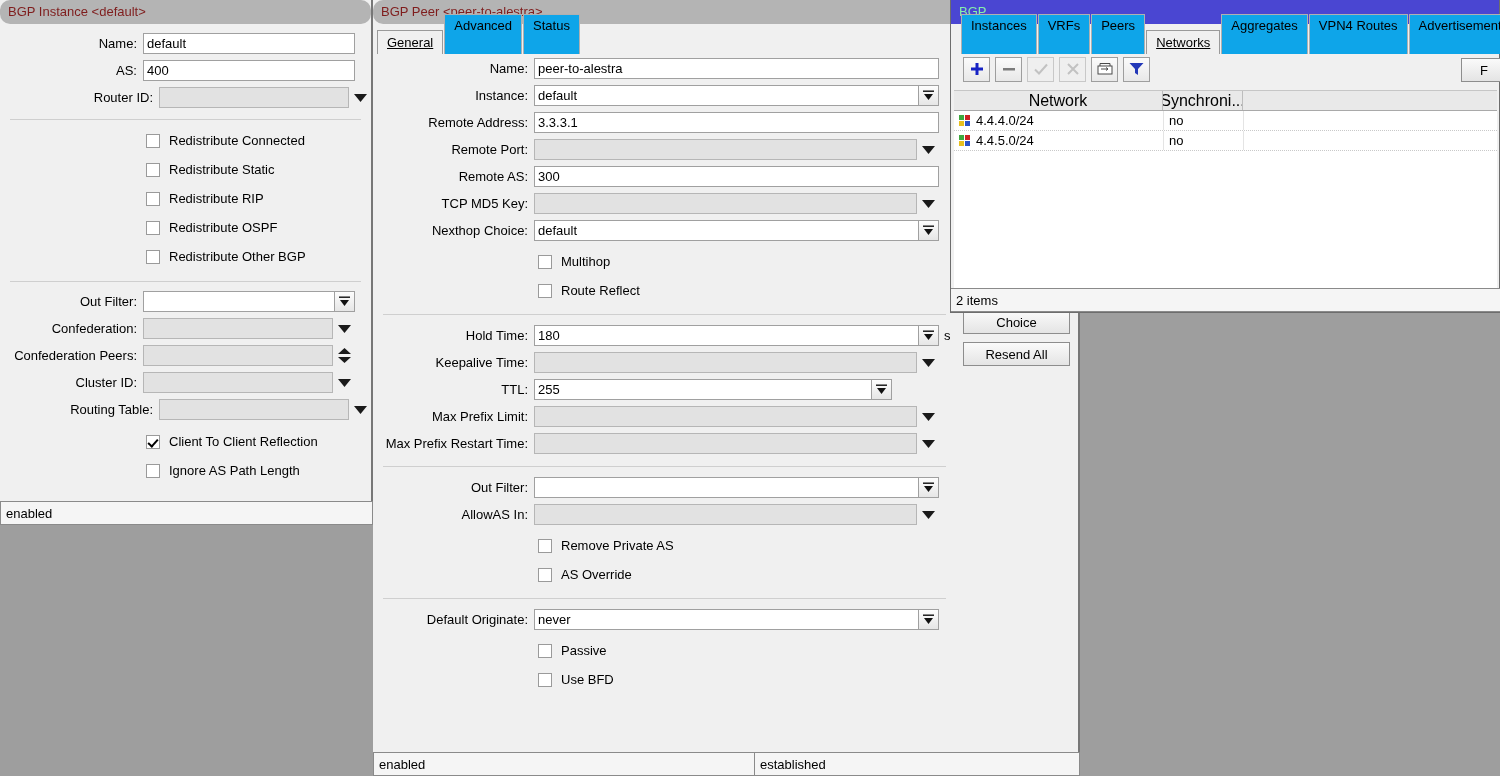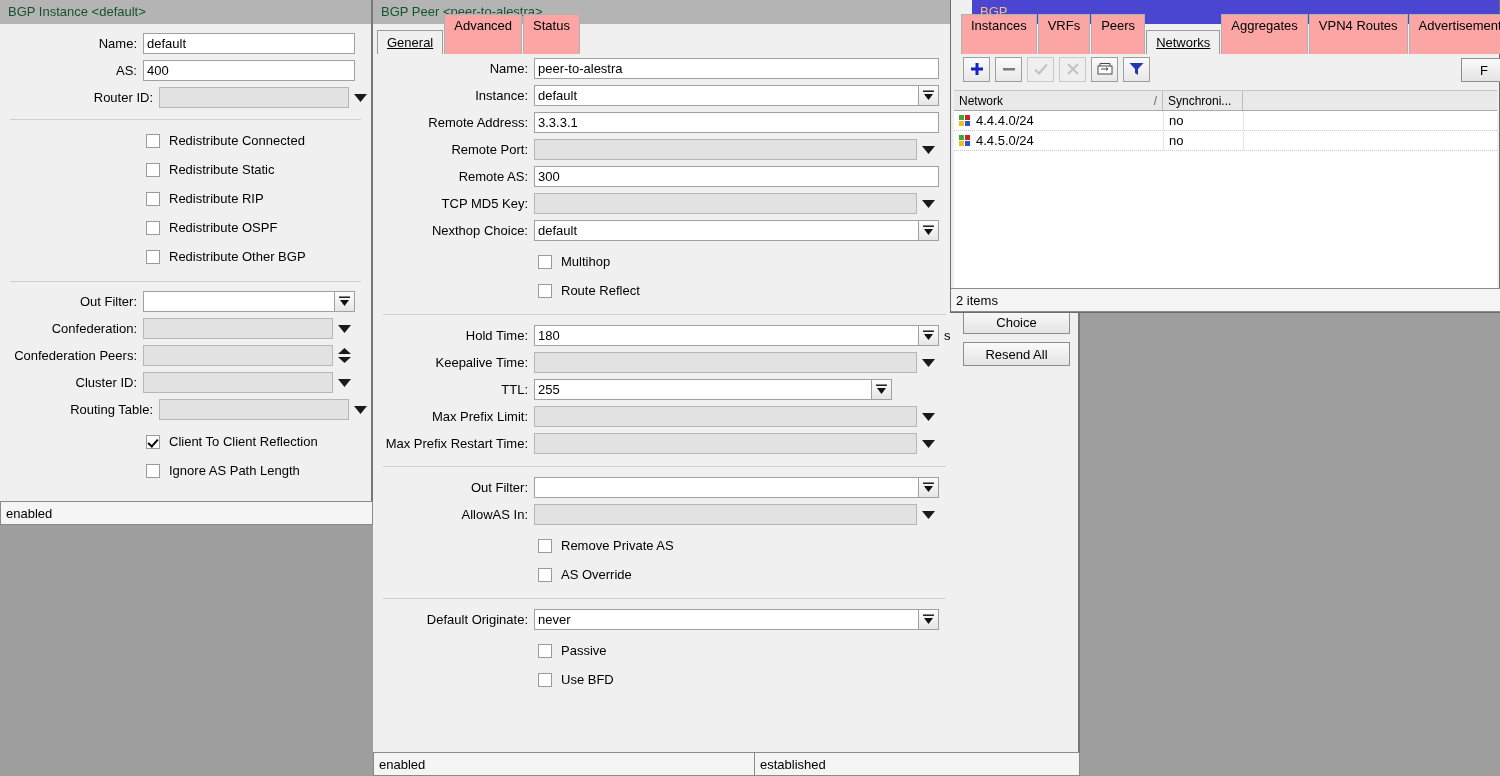--- a/index.html
+++ b/index.html
@@ -15,22 +15,22 @@
   .win{position:absolute;background:#f0f0f0;box-sizing:border-box;}
 
   
   .titlebar{
     height:24px;line-height:24px;
     padding:0 8px;
     font-size:13px;
     box-sizing:border-box;
     overflow:hidden;white-space:nowrap;
   }
-  .titlebar.inactive{background:#b4b4b4;color:#14532d;}
-  .titlebar.active{background:#4a46d2;color:#fdba74;margin-left:21px;}
+  .titlebar.inactive{background:#b4b4b4;color:#7f1d1d;border-radius:10px;}
+  .titlebar.active{background:#4a46d2;color:#86efac;}
 
   
   .body{padding:0;box-sizing:border-box;}
   .row{display:flex;align-items:center;height:27px;}
   .lbl{
     text-align:right;
     padding-right:6px;
     font-size:13px;
     white-space:nowrap;
     box-sizing:border-box;
@@ -114,21 +114,21 @@
   }
   .statusbar .cell{height:100%;display:flex;align-items:center;box-sizing:border-box;}
   .statusbar .cell.second{border-left:1px solid #8a8a8a;padding-left:5px;}
 
   
   .tabs{display:flex;align-items:flex-end;height:26px;padding-left:4px;box-sizing:border-box;}
   .tab{
     height:40px;line-height:22px;
     padding:0 9px;
     font-size:13px;
-    background:#fca5a5;
+    background:#0ea5e9;
     border:1px solid #b0b0b0;
     border-bottom:none;
     margin-right:1px;
     box-sizing:border-box;
     white-space:nowrap;
   }
   .tab.active{background:#f0f0f0;height:24px;line-height:24px;border-color:#9a9a9a;text-decoration:underline;}
 
   
   .btn{
@@ -152,24 +152,24 @@
     background:linear-gradient(#fbfbfb,#e8e8e8);
     display:flex;align-items:center;justify-content:center;
   }
   .tbtn.flat{border-color:#c8c8c8;background:#efefef;}
 
   
   .thead{display:flex;height:21px;box-sizing:border-box;background:#e9e9e9;border-bottom:1px solid #a9a9a9;border-top:1px solid #c6c6c6;}
   .th{
     box-sizing:border-box;
     border-right:1px solid #bdbdbd;
-    font-size:12px;line-height:20px;
+    font-size:16px;line-height:20px;
     padding:0 5px;
     display:flex;align-items:center;justify-content:space-between;
-    white-space:nowrap;overflow:hidden;
+    white-space:nowrap;overflow:hidden;flex-direction:column;
   }
   .trow{display:flex;height:20px;box-sizing:border-box;border-bottom:1px dotted #c9c9c9;background:#fff;}
   .td{
     box-sizing:border-box;
     font-size:13px;line-height:19px;
     padding:0 5px;
     display:flex;align-items:center;
     white-space:nowrap;overflow:hidden;
   }
   .neticon{

